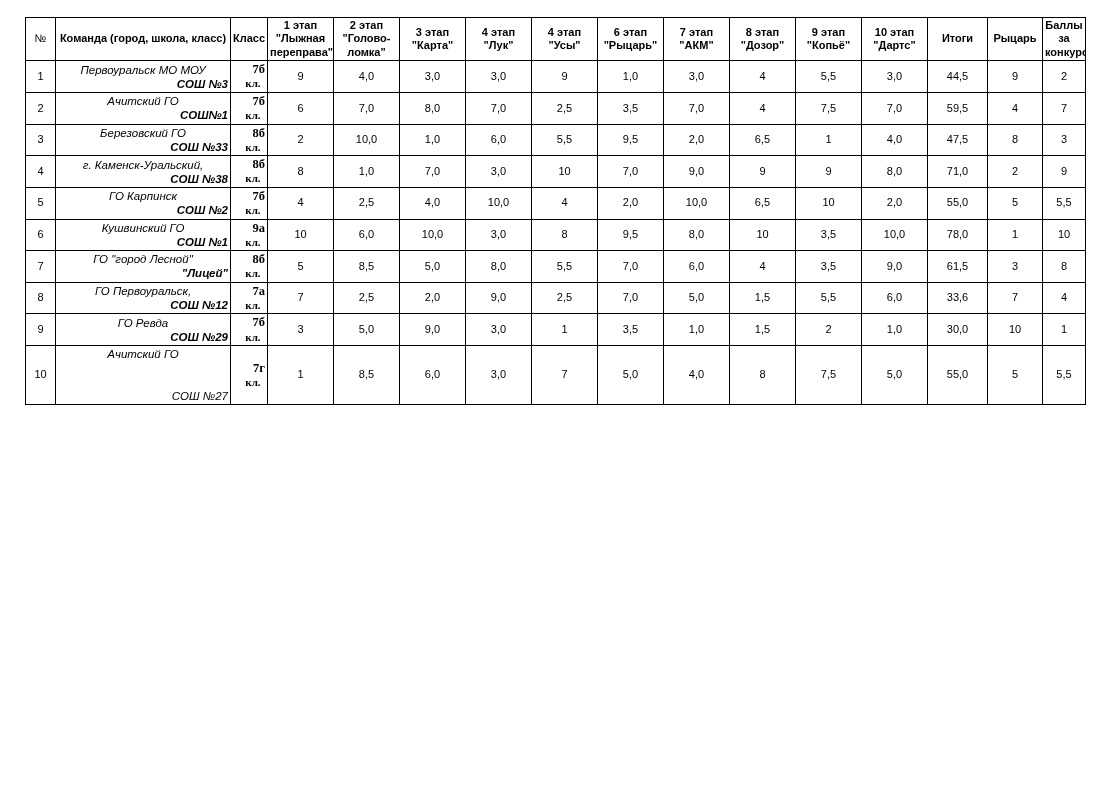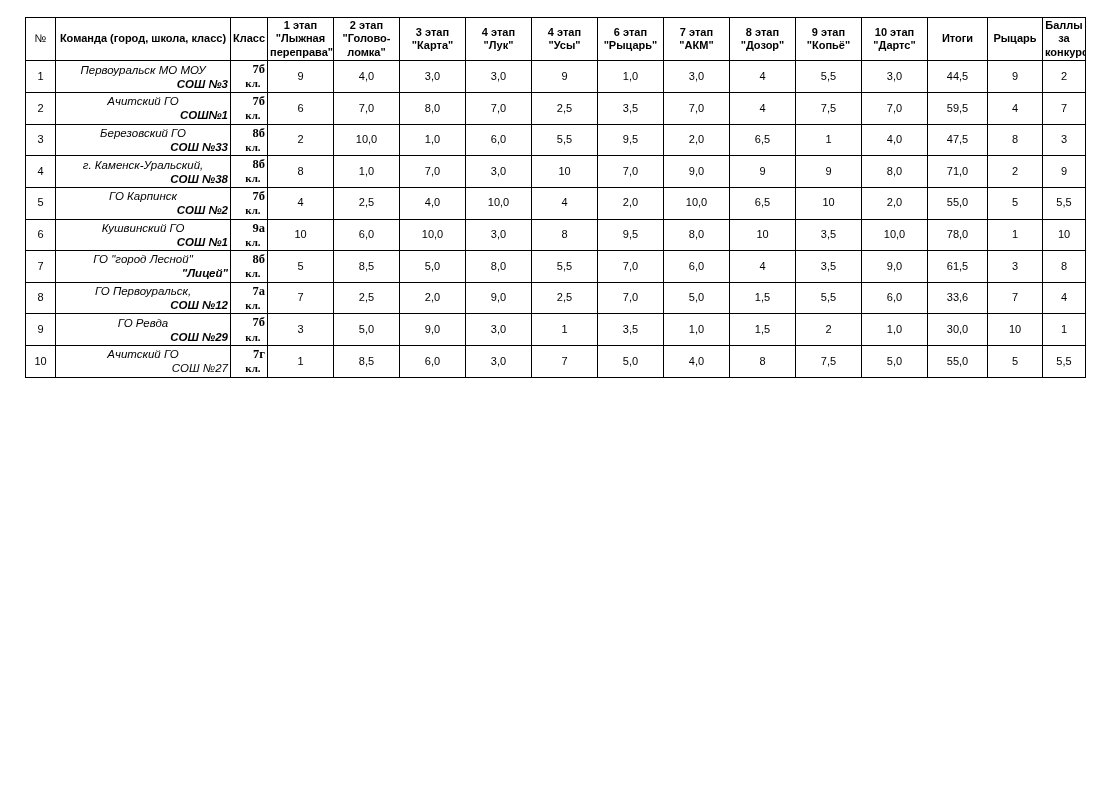--- a/index.html
+++ b/index.html
@@ -53,21 +53,21 @@
   td.c-team .line1 {
     font-style: italic;
     font-size: 11.5px;
   }
   td.c-team .line2 {
     font-style: italic;
     font-weight: bold;
     font-size: 11.5px;
     text-align: right;
   }
-  td.c-team .line2.not-bold { font-weight: normal; }
+  td.c-team .line2.not-bold { font-weight: normal; margin-top: 28px; }
   td.c-class {
     font-family: "Liberation Serif", serif;
     font-weight: bold;
     line-height: 1.1;
   }
   td.c-class .klass { font-size: 12.5px; text-align: right; }
   td.c-class .kl { font-size: 11px; margin-left: 8px; }
 </style>
 </head>
 <body>

